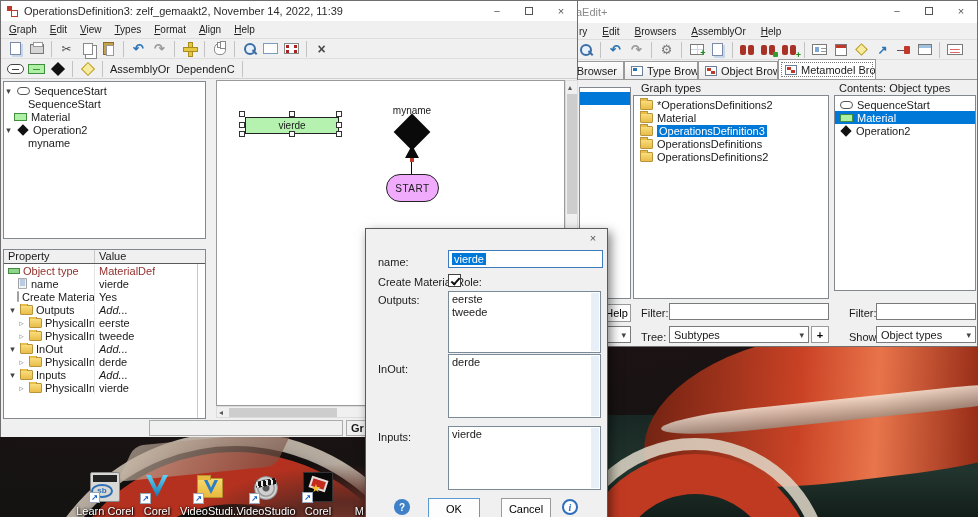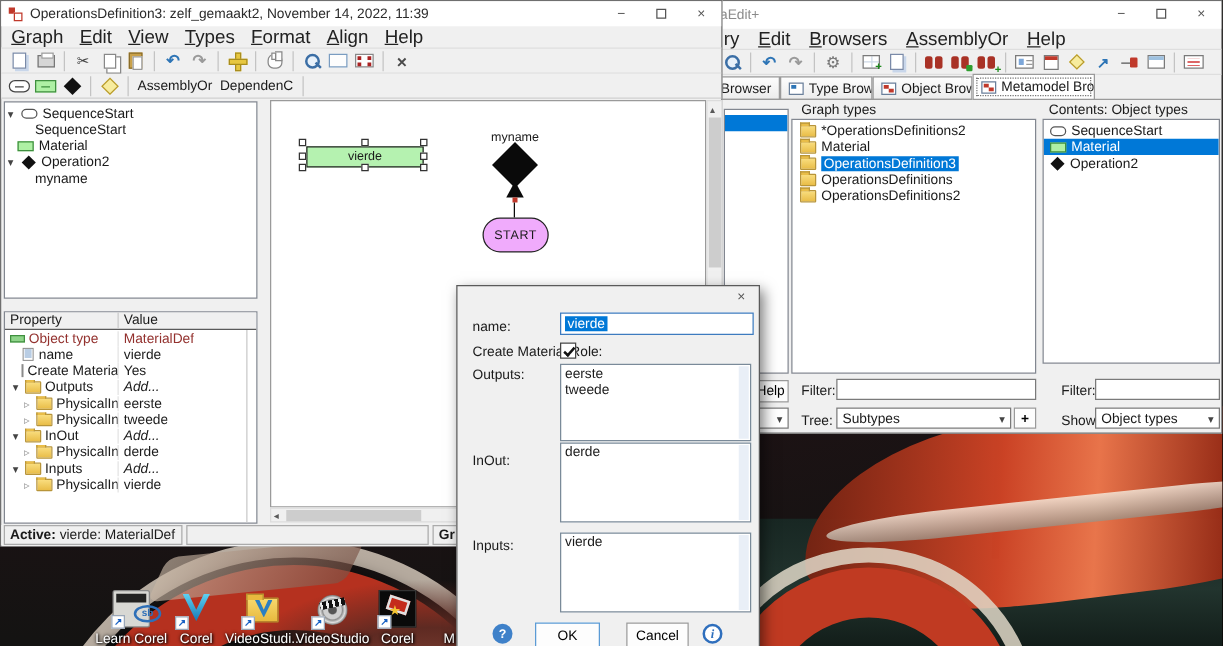--- a/index.html
+++ b/index.html
@@ -33,21 +33,21 @@
     background:linear-gradient(95deg,#c9b8a6,#7a5346);transform:skewX(-30deg) rotate(-6deg);border-radius:8px}
 
   
   .dicon{position:absolute;width:60px;text-align:center}
   .dicon .art{position:relative;width:30px;height:30px;margin:0 auto}
   .dicon .dlabel{margin-top:3px;color:#fff;font-size:11px;text-shadow:1px 1px 2px #000,0 0 3px #000;white-space:nowrap}
   .sc-arrow{position:absolute;left:-2px;bottom:-2px;width:11px;height:11px;background:#fff;border:1px solid #9aa7b8;
     color:#1a62c5;font-size:8px;line-height:9px;text-align:center;font-weight:bold}
   .art-learn{background:#d8d8d4;border-radius:2px;border:1px solid #888}
   .art-learn .tr-bar{position:absolute;left:2px;top:2px;right:2px;height:7px;background:#222}
-  .art-learn .sb{position:absolute;left:16px;top:11px;width:22px;height:14px;border:2px solid #2d6fb8;border-radius:50%;
+  .art-learn .sb{position:absolute;left:0;top:11px;width:22px;height:14px;border:2px solid #2d6fb8;border-radius:50%;
     color:#2d6fb8;font-size:8px;font-weight:bold;line-height:10px}
   .art-corelv .v1{position:absolute;left:4px;top:3px;width:22px;height:22px;
     clip-path:polygon(0 0,50% 100%,100% 0,78% 0,50% 58%,22% 0);background:linear-gradient(#5fd2f2,#1578b4)}
   .art-vsfold .fold{position:absolute;left:2px;top:6px;width:26px;height:20px;background:linear-gradient(#f7d96d,#e8b93e);
     border:1px solid #b5922e;border-radius:1px}
   .art-vsfold .fold::before{content:"";position:absolute;left:-1px;top:-4px;width:12px;height:4px;background:#e8b93e;
     border:1px solid #b5922e;border-bottom:none}
   .art-vsfold .vv{position:absolute;left:9px;top:8px;width:14px;height:14px;
     clip-path:polygon(0 0,50% 100%,100% 0,75% 0,50% 55%,25% 0);background:#2b7fc2}
   .art-vsdisc .disc{position:absolute;left:3px;top:4px;width:24px;height:24px;border-radius:50%;
@@ -60,21 +60,21 @@
   .art-coreldraw .star{position:absolute;left:7px;top:9px;color:#f4c431;font-size:11px}
   .art-mpart{background:#c03325;border:1px solid #7c1d12}
 
   
   .win{position:absolute;background:#f0f0f0;border:1px solid #6f6f6f}
   .titlebar{position:absolute;left:0;top:0;right:0;height:20px;background:#fff;display:flex;align-items:center;
     padding-left:5px;gap:5px;font-size:11px;color:#2b2b2b;white-space:nowrap;overflow:hidden}
   .winbtns{position:absolute;top:0;right:0;height:20px;display:flex}
   .winbtn{width:32px;height:20px;display:flex;align-items:center;justify-content:center;color:#555;font-size:11px}
   .winbtn .maxsq{width:8px;height:8px;border:1px solid #555}
-  .menubar{position:absolute;left:0;right:0;display:flex;gap:15px;align-items:center;padding:0 8px;font-size:15px;color:#222}
+  .menubar{position:absolute;left:0;right:0;display:flex;gap:15px;align-items:center;padding:0 8px;font-size:10px;color:#222}
   .mnemonic{display:inline-block}
   .mnemonic::first-letter{text-decoration:underline}
   .toolbar{position:absolute;left:0;right:0;display:flex;align-items:center;padding:0 4px;background:#f0f0f0}
   .tb-sep{width:1px;height:16px;background:#c3c3c3;margin:0 4px;flex:none}
   .tb-btn{width:21px;height:19px;display:flex;align-items:center;justify-content:center;flex:none}
 
   
   .i-doc{width:11px;height:13px;background:#fff;border:1px solid #8a8a8a;
     background-image:linear-gradient(#b9cde4 0 0);background-size:7px 1px;background-repeat:repeat-y;
     background-position:1px 3px;box-shadow:inset 0 -2px 0 #fff}
@@ -657,23 +657,20 @@
     <div class="sb-track" style="left:215px;top:405px;width:349px;height:12px">
       <span class="sb-ar" style="left:2px;top:1px">◂</span>
       <span class="sb-thumb" style="left:12px;top:1px;width:108px;height:9px"></span>
     </div>
     <div class="sb-track" style="left:564px;top:79px;width:13px;height:338px">
       <span class="sb-ar" style="left:2px;top:2px">▴</span>
       <span class="sb-thumb" style="left:1px;top:13px;width:10px;height:120px"></span>
     </div>
 
     <div class="abs" style="left:0;top:419px;width:576px;height:17px;background:#f0f0f0">
-      <div class="abs" style="left:2px;top:0;width:143px;height:16px;border:1px solid #ababab;padding:1px 4px;white-space:nowrap;overflow:hidden">
-        <b>Active:</b>&nbsp;<span>vierde: MaterialDef</span>
-      </div>
       <div class="abs" style="left:148px;top:0;width:194px;height:16px;border:1px solid #ababab"></div>
       <div class="abs" style="left:345px;top:0;width:229px;height:16px;border:1px solid #ababab;padding:1px 4px"><b>Gr</b></div>
     </div>
   </div>
 
   <div class="win" style="left:365px;top:228px;width:243px;height:300px;border-color:#5a5a5a;box-shadow:3px 4px 10px rgba(0,0,0,.5)">
     <div class="winbtns" style="height:18px">
       <span class="winbtn" style="width:28px;height:18px">×</span>
     </div>
 

